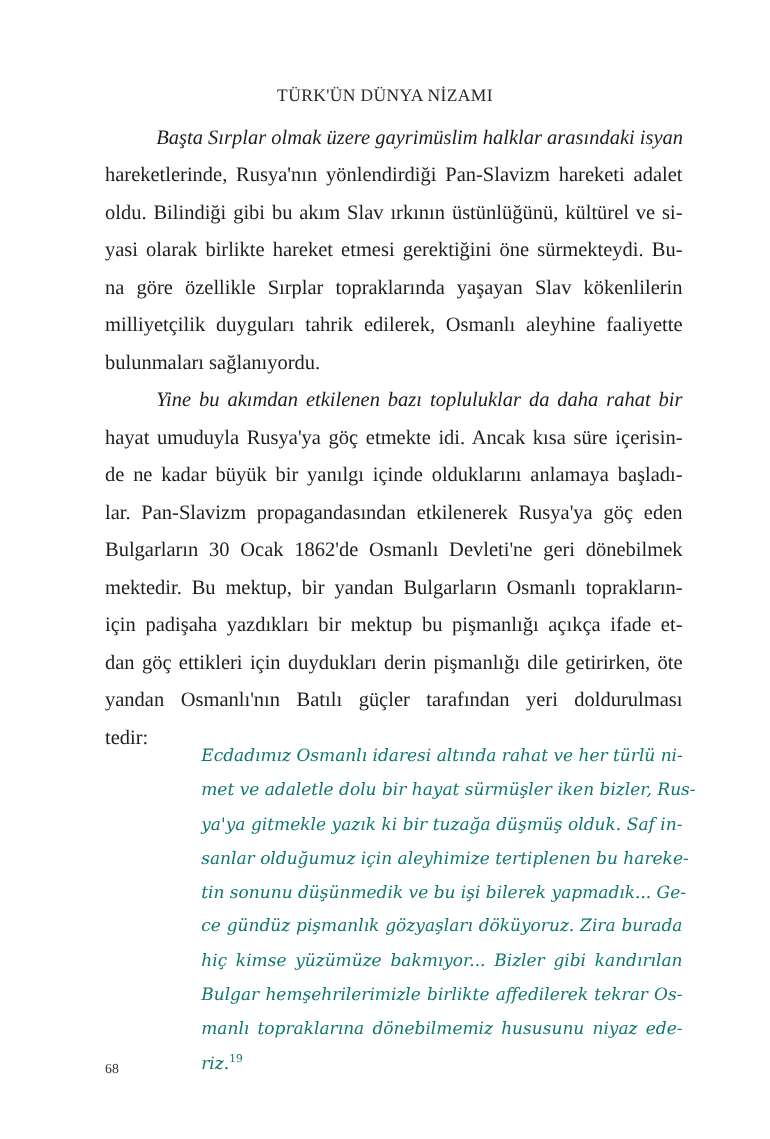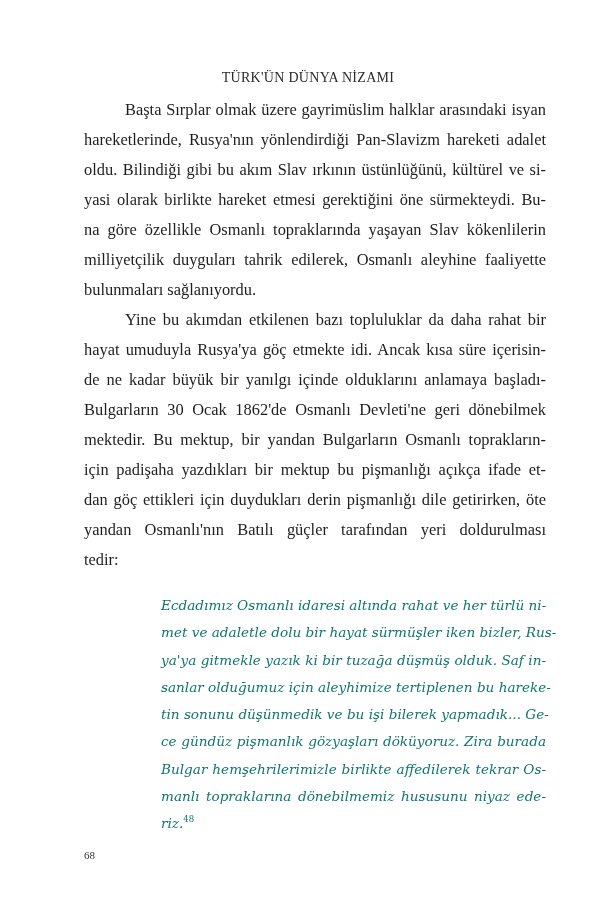--- a/index.html
+++ b/index.html
@@ -37,20 +37,21 @@
     }
     .body-text .line {
       display: block;
       white-space: nowrap;
       text-align: justify;
       text-align-last: justify;
       height: 30px;
     }
     .body-text .line.indent {
       padding-left: 41px;
+      font-style: italic;
     }
     .body-text .line.last {
       text-align-last: left;
     }
     .block-quote {
       position: absolute;
       top: 592px;
       left: 161px;
       width: 385px;
       font-family: "DejaVu Serif", "Liberation Serif", serif;
@@ -88,40 +89,42 @@
 <body>
 
 <div class="running-header">TÜRK'ÜN DÜNYA NİZAMI</div>
 
 <div class="body-text">
 
   <span class="line indent">Başta Sırplar olmak üzere gayrimüslim halklar arasındaki isyan</span>
   <span class="line">hareketlerinde, Rusya'nın yönlendirdiği Pan-Slavizm hareketi adalet</span>
   <span class="line">oldu. Bilindiği gibi bu akım Slav ırkının üstünlüğünü, kültürel ve si-</span>
   <span class="line">yasi olarak birlikte hareket etmesi gerektiğini öne sürmekteydi. Bu-</span>
-  <span class="line">na göre özellikle Osmanlı topraklarında yaşayan Slav kökenlilerin</span>
+  <span class="line">na göre özellikle Sırplar topraklarında yaşayan Slav kökenlilerin</span>
   <span class="line">milliyetçilik duyguları tahrik edilerek, Osmanlı aleyhine faaliyette</span>
   <span class="line last">bulunmaları sağlanıyordu.</span>
 
   <span class="line indent">Yine bu akımdan etkilenen bazı topluluklar da daha rahat bir</span>
   <span class="line">hayat umuduyla Rusya'ya göç etmekte idi. Ancak kısa süre içerisin-</span>
   <span class="line">de ne kadar büyük bir yanılgı içinde olduklarını anlamaya başladı-</span>
+  <span class="line">lar. Pan-Slavizm propagandasından etkilenerek Rusya'ya göç eden</span>
   <span class="line">Bulgarların 30 Ocak 1862'de Osmanlı Devleti'ne geri dönebilmek</span>
   <span class="line">mektedir. Bu mektup, bir yandan Bulgarların Osmanlı toprakların-</span>
   <span class="line">için padişaha yazdıkları bir mektup bu pişmanlığı açıkça ifade et-</span>
   <span class="line">dan göç ettikleri için duydukları derin pişmanlığı dile getirirken, öte</span>
   <span class="line">yandan Osmanlı'nın Batılı güçler tarafından yeri doldurulması</span>
   <span class="line last">tedir:</span>
 </div>
 
 <div class="block-quote">
   <span class="line">Ecdadımız Osmanlı idaresi altında rahat ve her türlü ni-</span>
   <span class="line">met ve adaletle dolu bir hayat sürmüşler iken bizler, Rus-</span>
   <span class="line">ya'ya gitmekle yazık ki bir tuzağa düşmüş olduk. Saf in-</span>
   <span class="line">sanlar olduğumuz için aleyhimize tertiplenen bu hareke-</span>
   <span class="line">tin sonunu düşünmedik ve bu işi bilerek yapmadık... Ge-</span>
   <span class="line">ce gündüz pişmanlık gözyaşları döküyoruz. Zira burada</span>
+  <span class="line">hiç kimse yüzümüze bakmıyor... Bizler gibi kandırılan</span>
   <span class="line">Bulgar hemşehrilerimizle birlikte affedilerek tekrar Os-</span>
   <span class="line">manlı topraklarına dönebilmemiz hususunu niyaz ede-</span>
-  <span class="line last"><span>riz.</span><sup class="footnote-ref">48</sup></span>
+  <span class="line last"><span>riz.</span><sup class="footnote-ref">19</sup></span>
 </div>
 
 <div class="page-number">68</div>
 
 </body></html>

